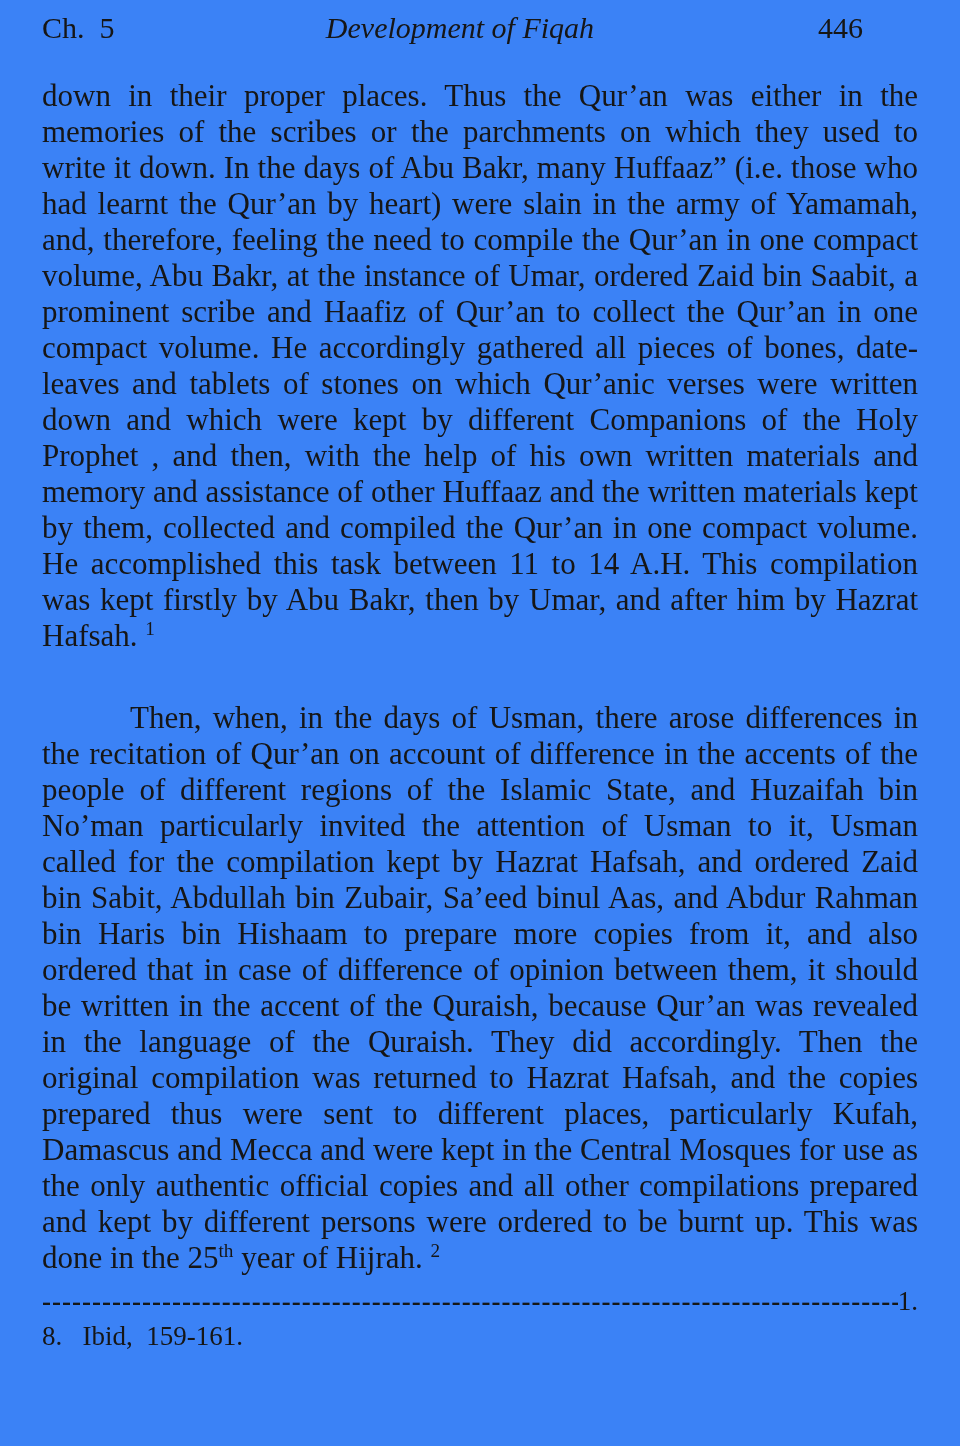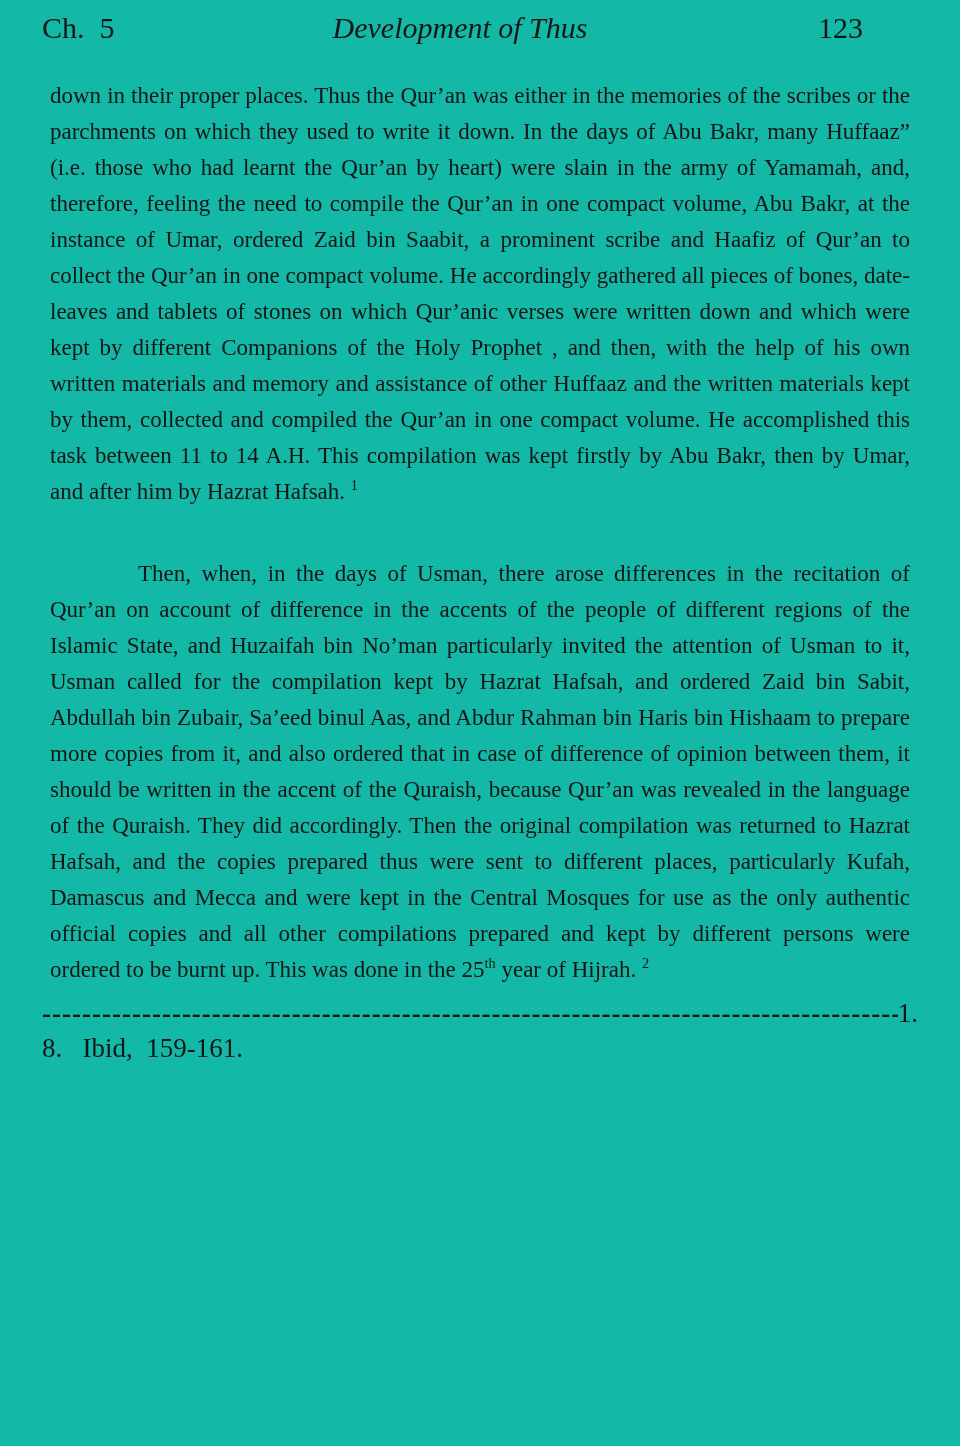--- a/index.html
+++ b/index.html
@@ -5,21 +5,21 @@
   html, body {
     margin: 0;
     padding: 0;
     background: #e9e9e9;
   }
   .page {
     position: relative;
     width: 960px;
     height: 1446px;
     margin: 0 auto;
-    background: #14b8a6;
+    background: #3b82f6;
     box-sizing: border-box;
     padding: 10px 42px 0 42px;
     color: #161616;
     font-family: "Liberation Serif", "DejaVu Serif", serif;
     overflow: hidden;
   }
   .page-header {
     display: grid;
     grid-template-columns: 1fr auto 1fr;
     align-items: baseline;
@@ -34,22 +34,22 @@
   .page-title {
     justify-self: center;
     font-style: italic;
     transform: translateX(-20px);
   }
   .page-number {
     justify-self: end;
     padding-right: 55px;
   }
   .body-text p.para {
-    margin: 8px;
-    font-size: 23px;
+    margin: 0;
+    font-size: 31px;
     line-height: 36px;
     text-align: justify;
     text-justify: inter-word;
   }
   .body-text p.para + p.para {
     margin-top: 46px;
   }
   .body-text p.para.indent {
     text-indent: 88px;
   }
@@ -86,22 +86,22 @@
     white-space: pre-wrap;
   }
 </style>
 </head>
 <body>
 
 <div class="page">
 
   <div class="page-header">
     <span class="chapter-label">Ch.  5</span>
-    <span class="page-title">Development of Thus</span>
-    <span class="page-number">123</span>
+    <span class="page-title">Development of Fiqah</span>
+    <span class="page-number">446</span>
   </div>
 
   <div class="body-text">
       <p class="para"><span>down in their proper places. Thus the Qur’an was either in the memories of the scribes or the parchments on which they used to write it down. In the days of Abu Bakr, many Huffaaz” (i.e. those who had learnt the Qur’an by heart) were slain in the army of Yamamah, and, therefore, feeling the need to compile the Qur’an in one compact volume, Abu Bakr, at the instance of Umar, ordered Zaid bin Saabit, a prominent scribe and Haafiz of Qur’an to collect the Qur’an in one compact volume. He accordingly gathered all pieces of bones, date-leaves and tablets of stones on which Qur’anic verses were written down and which were kept by different Companions of the Holy Prophet , and then, with the help of his own written materials and memory and assistance of other Huffaaz and the written materials kept by them, collected and compiled the Qur’an in one compact volume. He accomplished this task between 11 to 14 A.H. This compilation was kept firstly by Abu Bakr, then by Umar, and after him by Hazrat Hafsah. </span><sup>1</sup></p>
       <p class="para indent"><span>Then, when, in the days of Usman, there arose differences in the recitation of Qur’an on account of difference in the accents of the people of different regions of the Islamic State, and Huzaifah bin No’man particularly invited the attention of Usman to it, Usman called for the compilation kept by Hazrat Hafsah, and ordered Zaid bin Sabit, Abdullah bin Zubair, Sa’eed binul Aas, and Abdur Rahman bin Haris bin Hishaam to prepare more copies from it, and also ordered that in case of difference of opinion between them, it should be written in the accent of the Quraish, because Qur’an was revealed in the language of the Quraish. They did accordingly. Then the original compilation was returned to Hazrat Hafsah, and the copies prepared thus were sent to different places, particularly Kufah, Damascus and Mecca and were kept in the Central Mosques for use as the only authentic official copies and all other compilations prepared and kept by different persons were ordered to be burnt up. This was done in the 25</span><sup>th</sup><span> year of Hijrah. </span><sup>2</sup></p>
     </div>
 
   <div class="footnote-separator">
     <span class="footnote-dashes">--------------------------------------------------------------------------------------------------------------------------------------------</span>
     <span class="footnote-ref">1.</span>

